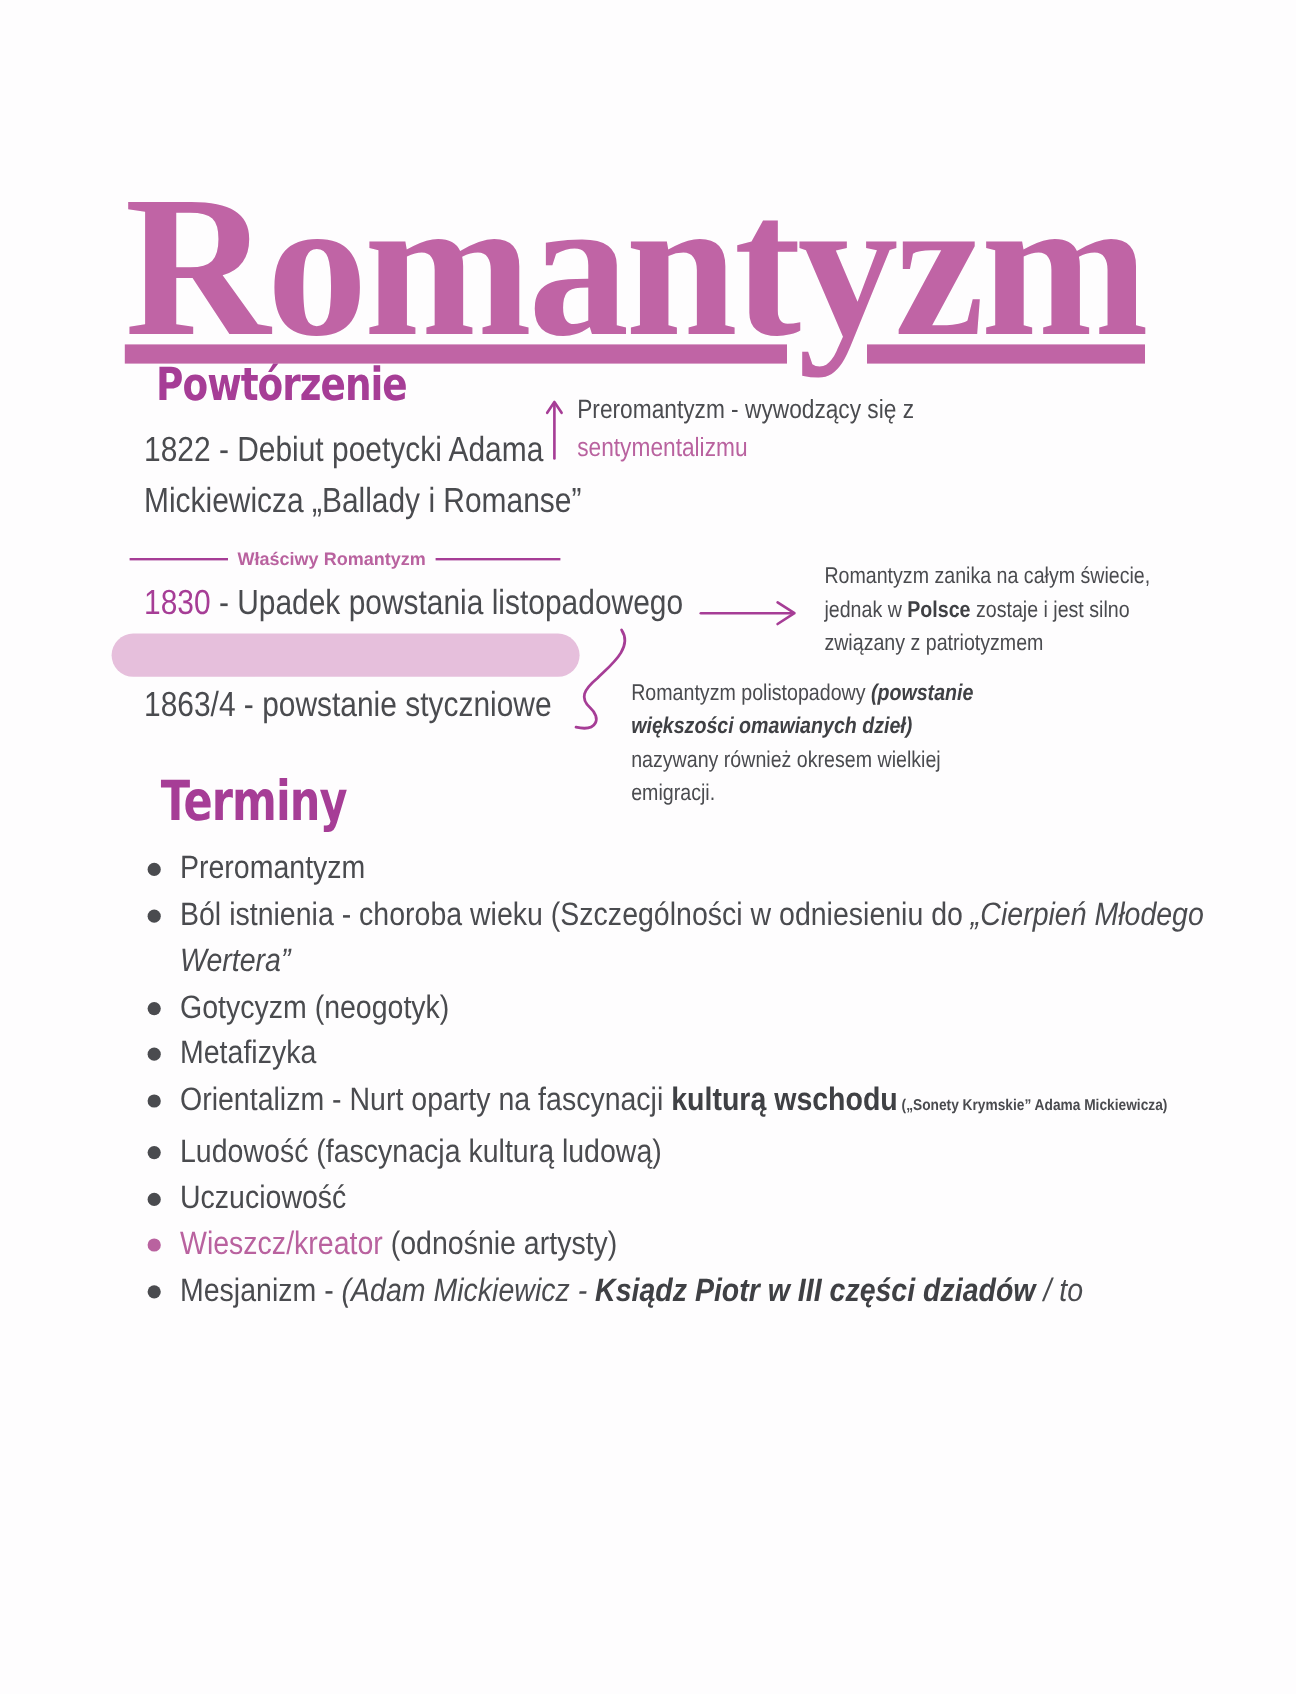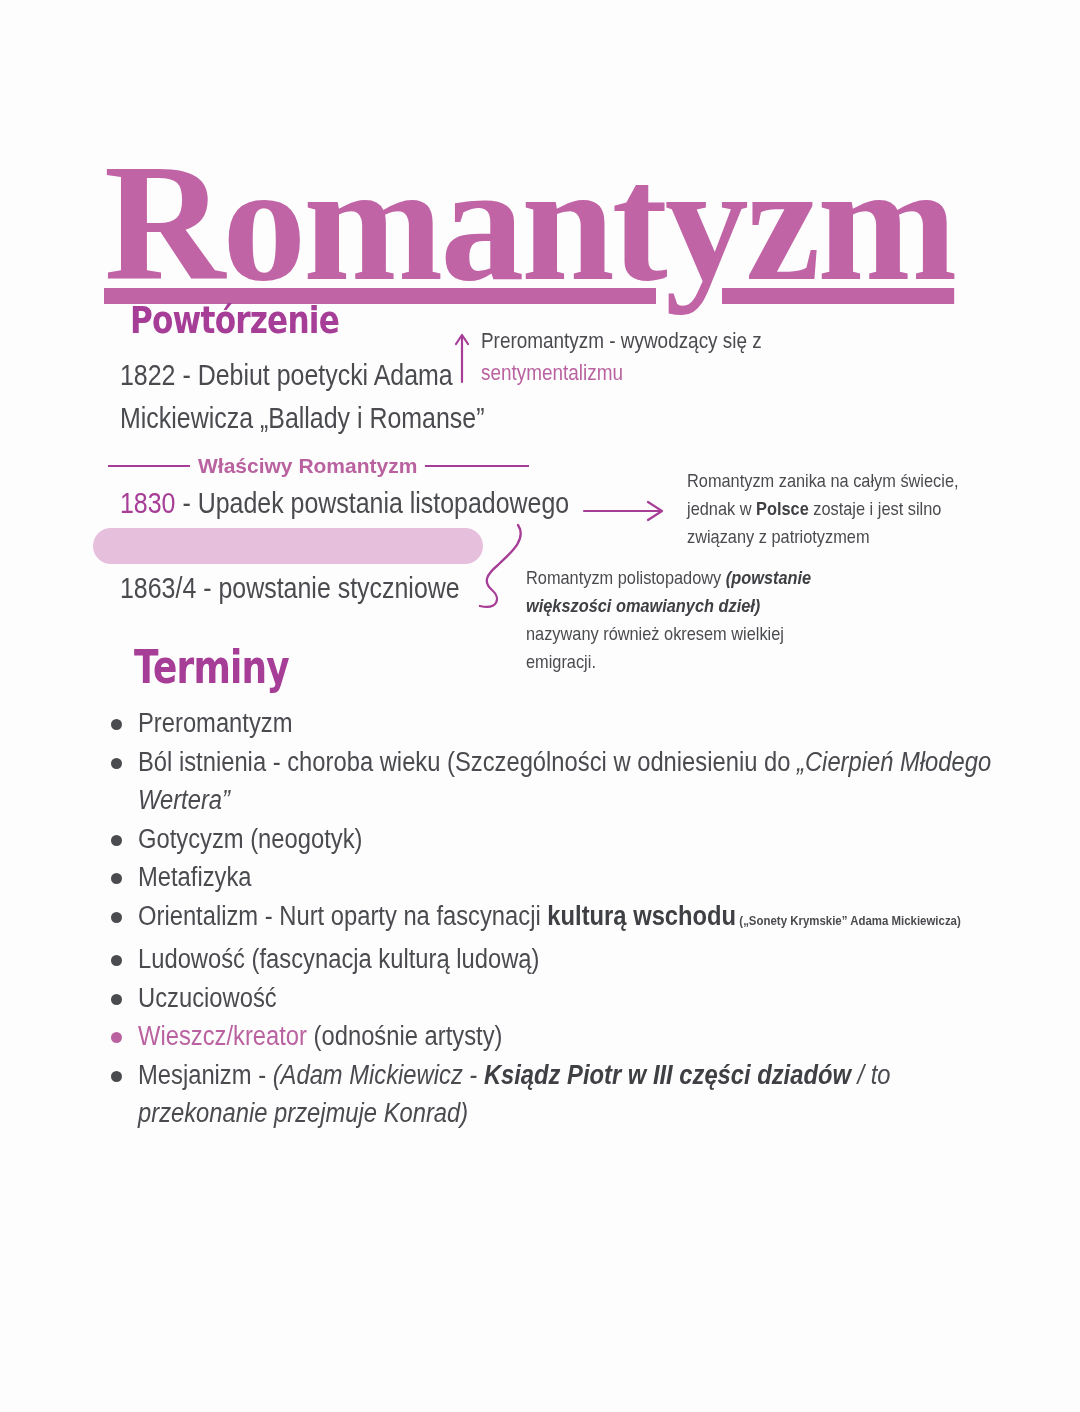--- a/index.html
+++ b/index.html
@@ -13,22 +13,22 @@
   .h2{left:134px;top:640px;font-size:46px;transform:scaleX(0.78);}
   .big{font-size:29px;line-height:42px;transform:scaleX(0.86);transform-origin:left top;white-space:nowrap;}
   .small{font-size:19px;line-height:28px;transform:scaleX(0.86);transform-origin:left top;white-space:nowrap;}
   .pink{color:#b9629f;}
   .purple{color:#a63d96;}
   .b{font-weight:bold;}
   .i{font-style:italic;}
   .hl-bar{left:93px;top:528px;width:390px;height:36px;border-radius:18px;background:#e6bfdc;}
   .sec-label{left:108px;top:452px;width:410px;height:28px;display:flex;align-items:center;gap:8px;}
   .sec-label .line{flex:1;height:2px;background:#a63d96;}
-  .sec-label .txt{font-weight:bold;font-size:21px;color:#b9629f;white-space:nowrap;}
-  ul.terms{position:absolute;left:108px;top:704px;margin:0;padding:0;list-style:none;width:900px;}
+  .sec-label .txt{font-weight:bold;font-size:15px;color:#b9629f;white-space:nowrap;}
+  ul.terms{position:absolute;left:120px;top:704px;margin:0;padding:0;list-style:none;width:900px;}
   ul.terms li{position:relative;padding-left:30px;font-size:27px;line-height:38.5px;}
   ul.terms li .row{display:inline-block;transform:scaleX(0.88);transform-origin:left top;white-space:nowrap;}
   ul.terms li::before{content:"";position:absolute;left:3px;top:15px;width:11px;height:11px;border-radius:50%;background:#4a4b4f;}
   ul.terms li.pinkbullet::before{background:#b9629f;}
   ul.terms li.cont{padding-left:30px;}
   ul.terms li.cont::before{display:none;}
   ul.terms li.sub{padding-left:56px;}
   ul.terms li.sub::before{display:none;}
   .tiny{font-size:13px;font-weight:bold;}
   svg{position:absolute;overflow:visible;}
@@ -93,14 +93,13 @@
   <li><span class="row">Preromantyzm</span></li>
   <li><span class="row"><span>Ból istnienia - choroba wieku (Szczególności w odniesieniu do </span><span class="i">„Cierpień Młodego</span></span></li>
   <li class="cont"><span class="row i">Wertera”</span></li>
   <li><span class="row">Gotycyzm (neogotyk)</span></li>
   <li><span class="row">Metafizyka</span></li>
   <li><span class="row"><span>Orientalizm - Nurt oparty na fascynacji </span><span class="b" style="color:#3f4044;">kulturą wschodu</span><span class="tiny"> („Sonety Krymskie” Adama Mickiewicza)</span></span></li>
   <li><span class="row">Ludowość (fascynacja kulturą ludową)</span></li>
   <li><span class="row">Uczuciowość</span></li>
   <li class="pinkbullet"><span class="row"><span class="pink">Wieszcz/kreator</span><span> (odnośnie artysty)</span></span></li>
   <li><span class="row"><span>Mesjanizm - </span><span class="i">(Adam Mickiewicz - </span><span class="b i" style="color:#3f4044;">Ksiądz Piotr w III części dziadów</span><span class="i"> / to</span></span></li>
-  <li class="cont"><span class="row i">przekonanie przejmuje Konrad)</span></li>
 </ul>
 
 </body></html>

